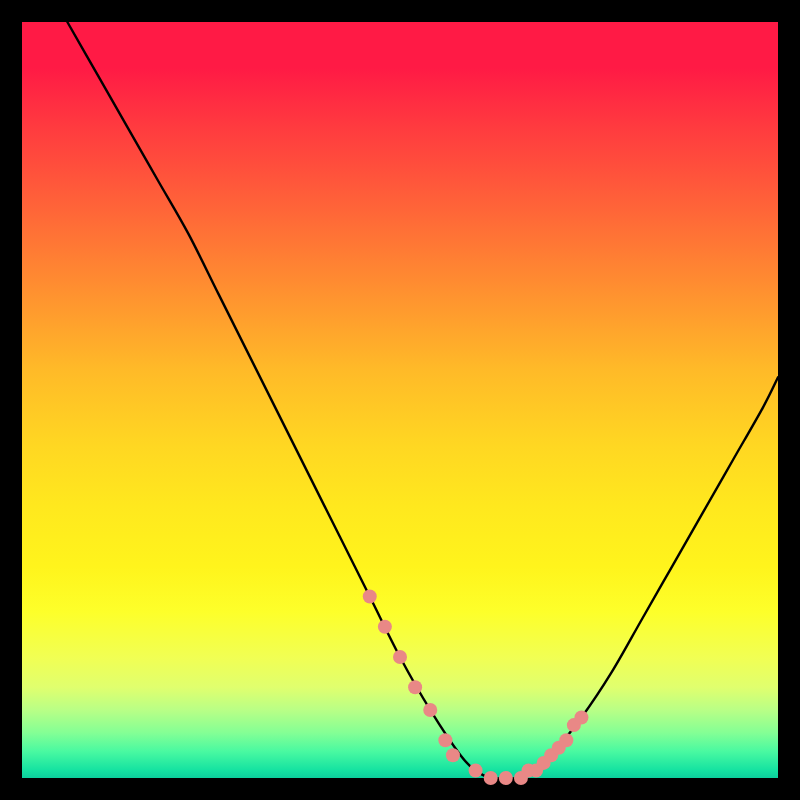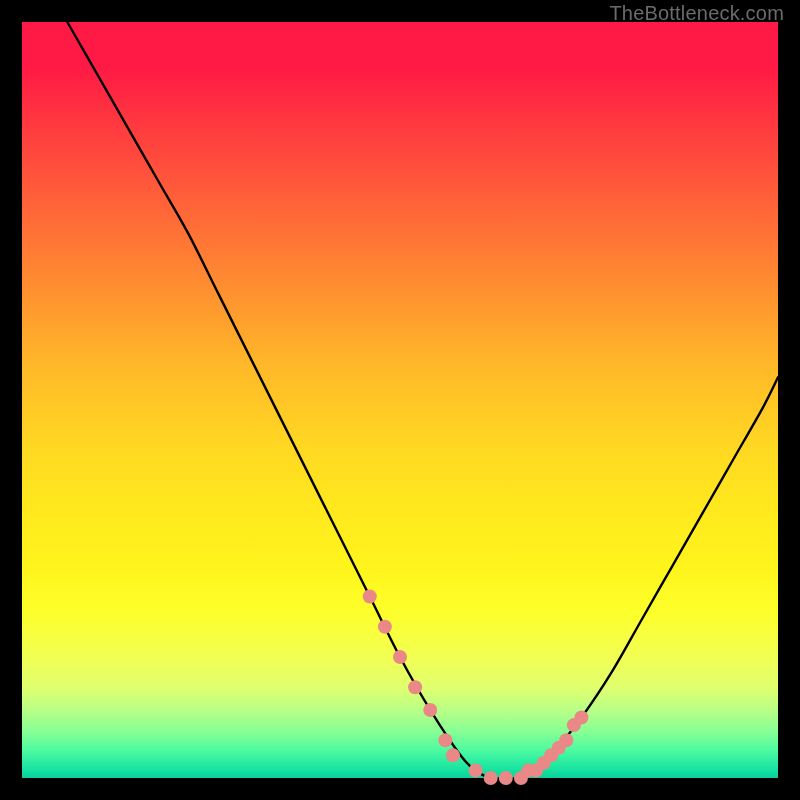--- a/index.html
+++ b/index.html
@@ -100,14 +100,13 @@
           <circle cx="514.08" cy="748.44" r="7" class="marker"></circle>
           <circle cx="521.64" cy="740.88" r="7" class="marker"></circle>
           <circle cx="529.20" cy="733.32" r="7" class="marker"></circle>
           <circle cx="536.76" cy="725.76" r="7" class="marker"></circle>
           <circle cx="544.32" cy="718.20" r="7" class="marker"></circle>
           <circle cx="551.88" cy="703.08" r="7" class="marker"></circle>
           <circle cx="559.44" cy="695.52" r="7" class="marker"></circle>
         </g>
     </svg>
   </div>
-  <div class="watermark">TheBottleneck.com</div>
 </div>
 
 </body></html>

